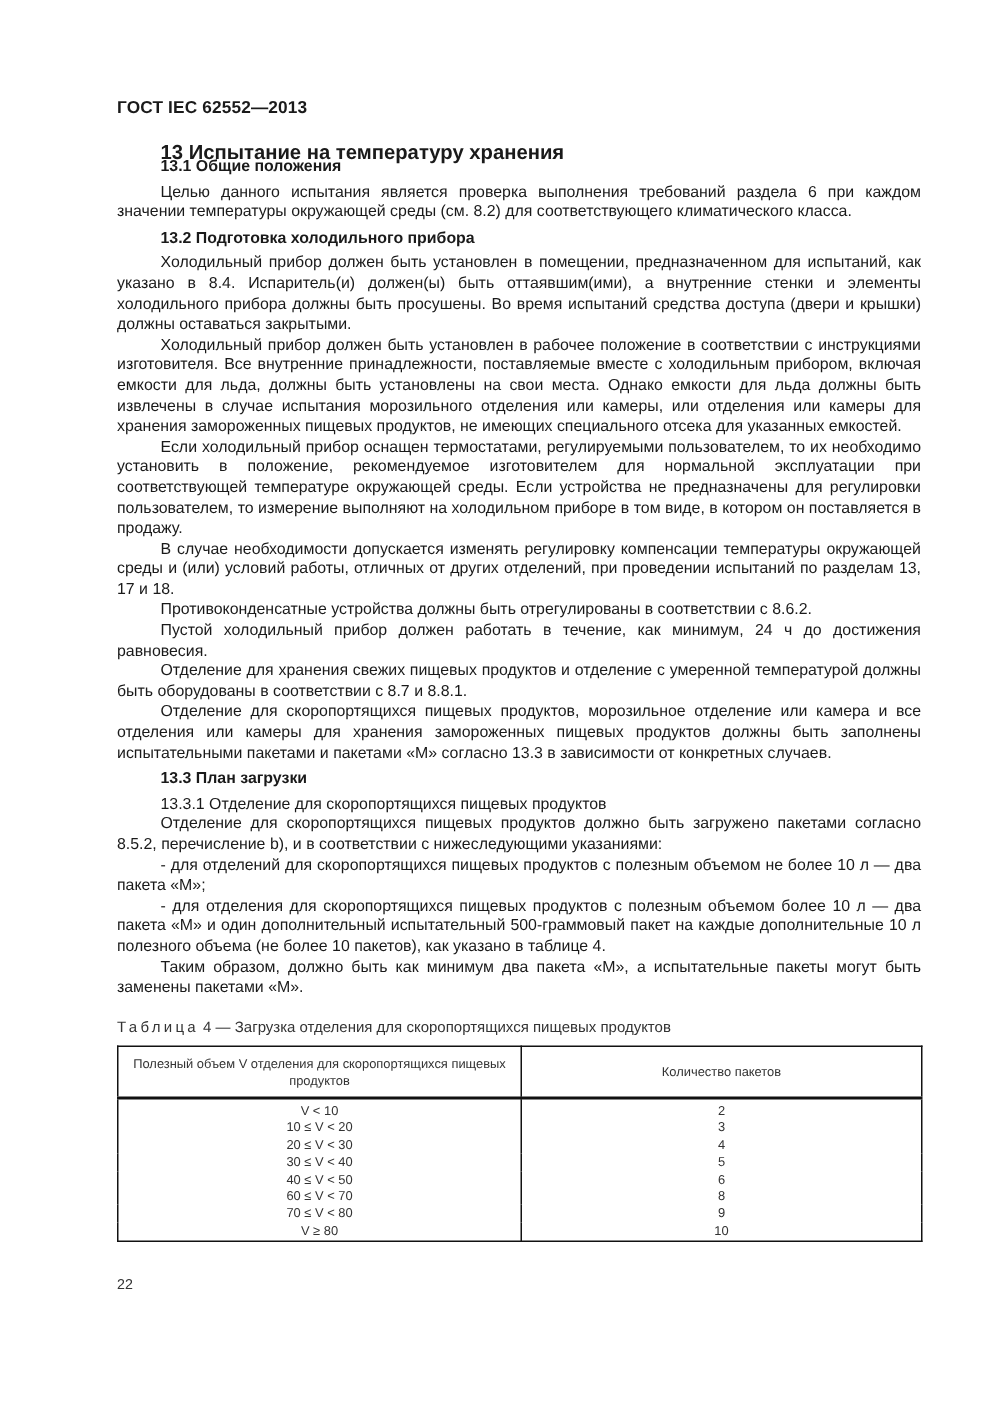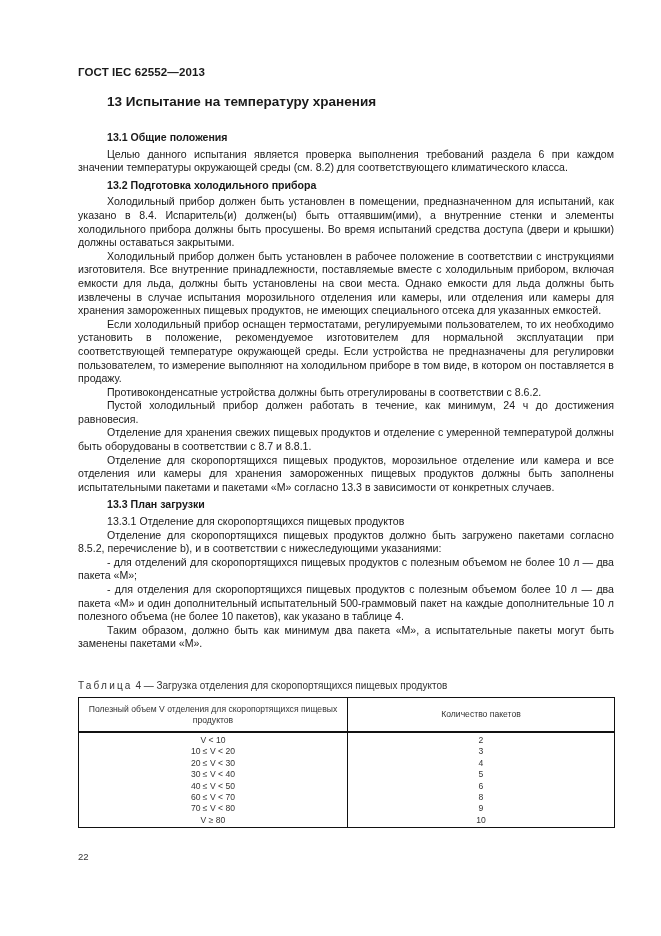--- a/index.html
+++ b/index.html
@@ -1,21 +1,21 @@
 <!DOCTYPE html>
 <html><head>
 <meta charset="utf-8">
 <style>
   html, body { margin: 0; padding: 0; background: #ffffff; }
   body { width: 661px; height: 936px; position: relative; overflow: hidden;
          font-family: "Liberation Sans", sans-serif; color: #1a1a1a; }
   .page { position: absolute; left: 0; top: 0; width: 595px; height: 936px; }
   .running-header { position: absolute; left: 78px; top: 66px; font-size: 11.5px; font-weight: bold; letter-spacing: 0.1px; }
   .section-title { position: absolute; left: 107px; top: 94px; font-size: 13.5px; font-weight: bold; }
-  .body { position: absolute; left: 78px; top: 130px; width: 536px; font-size: 10.6px; line-height: 13.6px; }
+  .body { position: absolute; left: 78px; top: 104px; width: 536px; font-size: 10.6px; line-height: 13.6px; }
   .h2 { font-weight: bold; padding-left: 29px; margin: 1px 0 3px 0; }
   .p { text-align: justify; text-indent: 29px; margin: 0; }
   .p-noindent { text-indent: 29px; margin: 0; }
   .gap { height: 3px; }
   .table-caption { position: absolute; left: 78px; top: 680px; font-size: 10px; color: #333; }
   .table-caption .spaced { letter-spacing: 2.2px; }
   table.t4 { position: absolute; left: 78px; top: 697px; width: 537px; border-collapse: collapse; font-size: 8.6px; color: #333; }
   table.t4 th { font-weight: normal; border: 1px solid #111; height: 33px; padding: 0 8px; vertical-align: middle; text-align: center; line-height: 11px; }
   table.t4 th.c1 { width: 252px; }
   table.t4 thead tr { border-bottom: 2px solid #111; }
@@ -36,20 +36,21 @@
   <div class="body">
 
     <div class="h2">13.1  Общие положения</div>
     <p class="p">Целью данного испытания является проверка выполнения требований раздела 6 при каждом значении температуры окружающей среды (см. 8.2) для соответствующего климатического класса.</p>
     <div class="gap"></div>
 
     <div class="h2">13.2  Подготовка холодильного прибора</div>
     <p class="p">Холодильный прибор должен быть установлен в помещении, предназначенном для испытаний, как указано в 8.4. Испаритель(и) должен(ы) быть оттаявшим(ими), а внутренние стенки и элементы холодильного прибора должны быть просушены. Во время испытаний средства доступа (двери и крышки) должны оставаться закрытыми.</p>
     <p class="p">Холодильный прибор должен быть установлен в рабочее положение в соответствии с инструкциями изготовителя. Все внутренние принадлежности, поставляемые вместе с холодильным прибором, включая емкости для льда, должны быть установлены на свои места. Однако емкости для льда должны быть извлечены в случае испытания морозильного отделения или камеры, или отделения или камеры для хранения замороженных пищевых продуктов, не имеющих специального отсека для указанных емкостей.</p>
     <p class="p">Если холодильный прибор оснащен термостатами, регулируемыми пользователем, то их необходимо установить в положение, рекомендуемое изготовителем для нормальной эксплуатации при соответствующей температуре окружающей среды. Если устройства не предназначены для регулировки пользователем, то измерение выполняют на холодильном приборе в том виде, в котором он поставляется в продажу.</p>
+    <p class="p">В случае необходимости допускается изменять регулировку компенсации температуры окружающей среды и (или) условий работы, отличных от других отделений, при проведении испытаний по разделам 13, 17 и 18.</p>
     <p class="p">Противоконденсатные устройства должны быть отрегулированы в соответствии с 8.6.2.</p>
     <p class="p">Пустой холодильный прибор должен работать в течение, как минимум, 24 ч до достижения равновесия.</p>
     <p class="p">Отделение для хранения свежих пищевых продуктов и отделение с умеренной температурой должны быть оборудованы в соответствии с 8.7 и 8.8.1.</p>
     <p class="p">Отделение для скоропортящихся пищевых продуктов, морозильное отделение или камера и все отделения или камеры для хранения замороженных пищевых продуктов должны быть заполнены испытательными пакетами и пакетами «М» согласно 13.3 в зависимости от конкретных случаев.</p>
     <div class="gap"></div>
 
     <div class="h2">13.3  План загрузки</div>
     <p class="p-noindent">13.3.1  Отделение для скоропортящихся пищевых продуктов</p>
     <p class="p">Отделение для скоропортящихся пищевых продуктов должно быть загружено пакетами согласно 8.5.2, перечисление b), и в соответствии с нижеследующими указаниями:</p>
     <p class="p">- для отделений для скоропортящихся пищевых продуктов с полезным объемом не более 10 л — два пакета «М»;</p>

